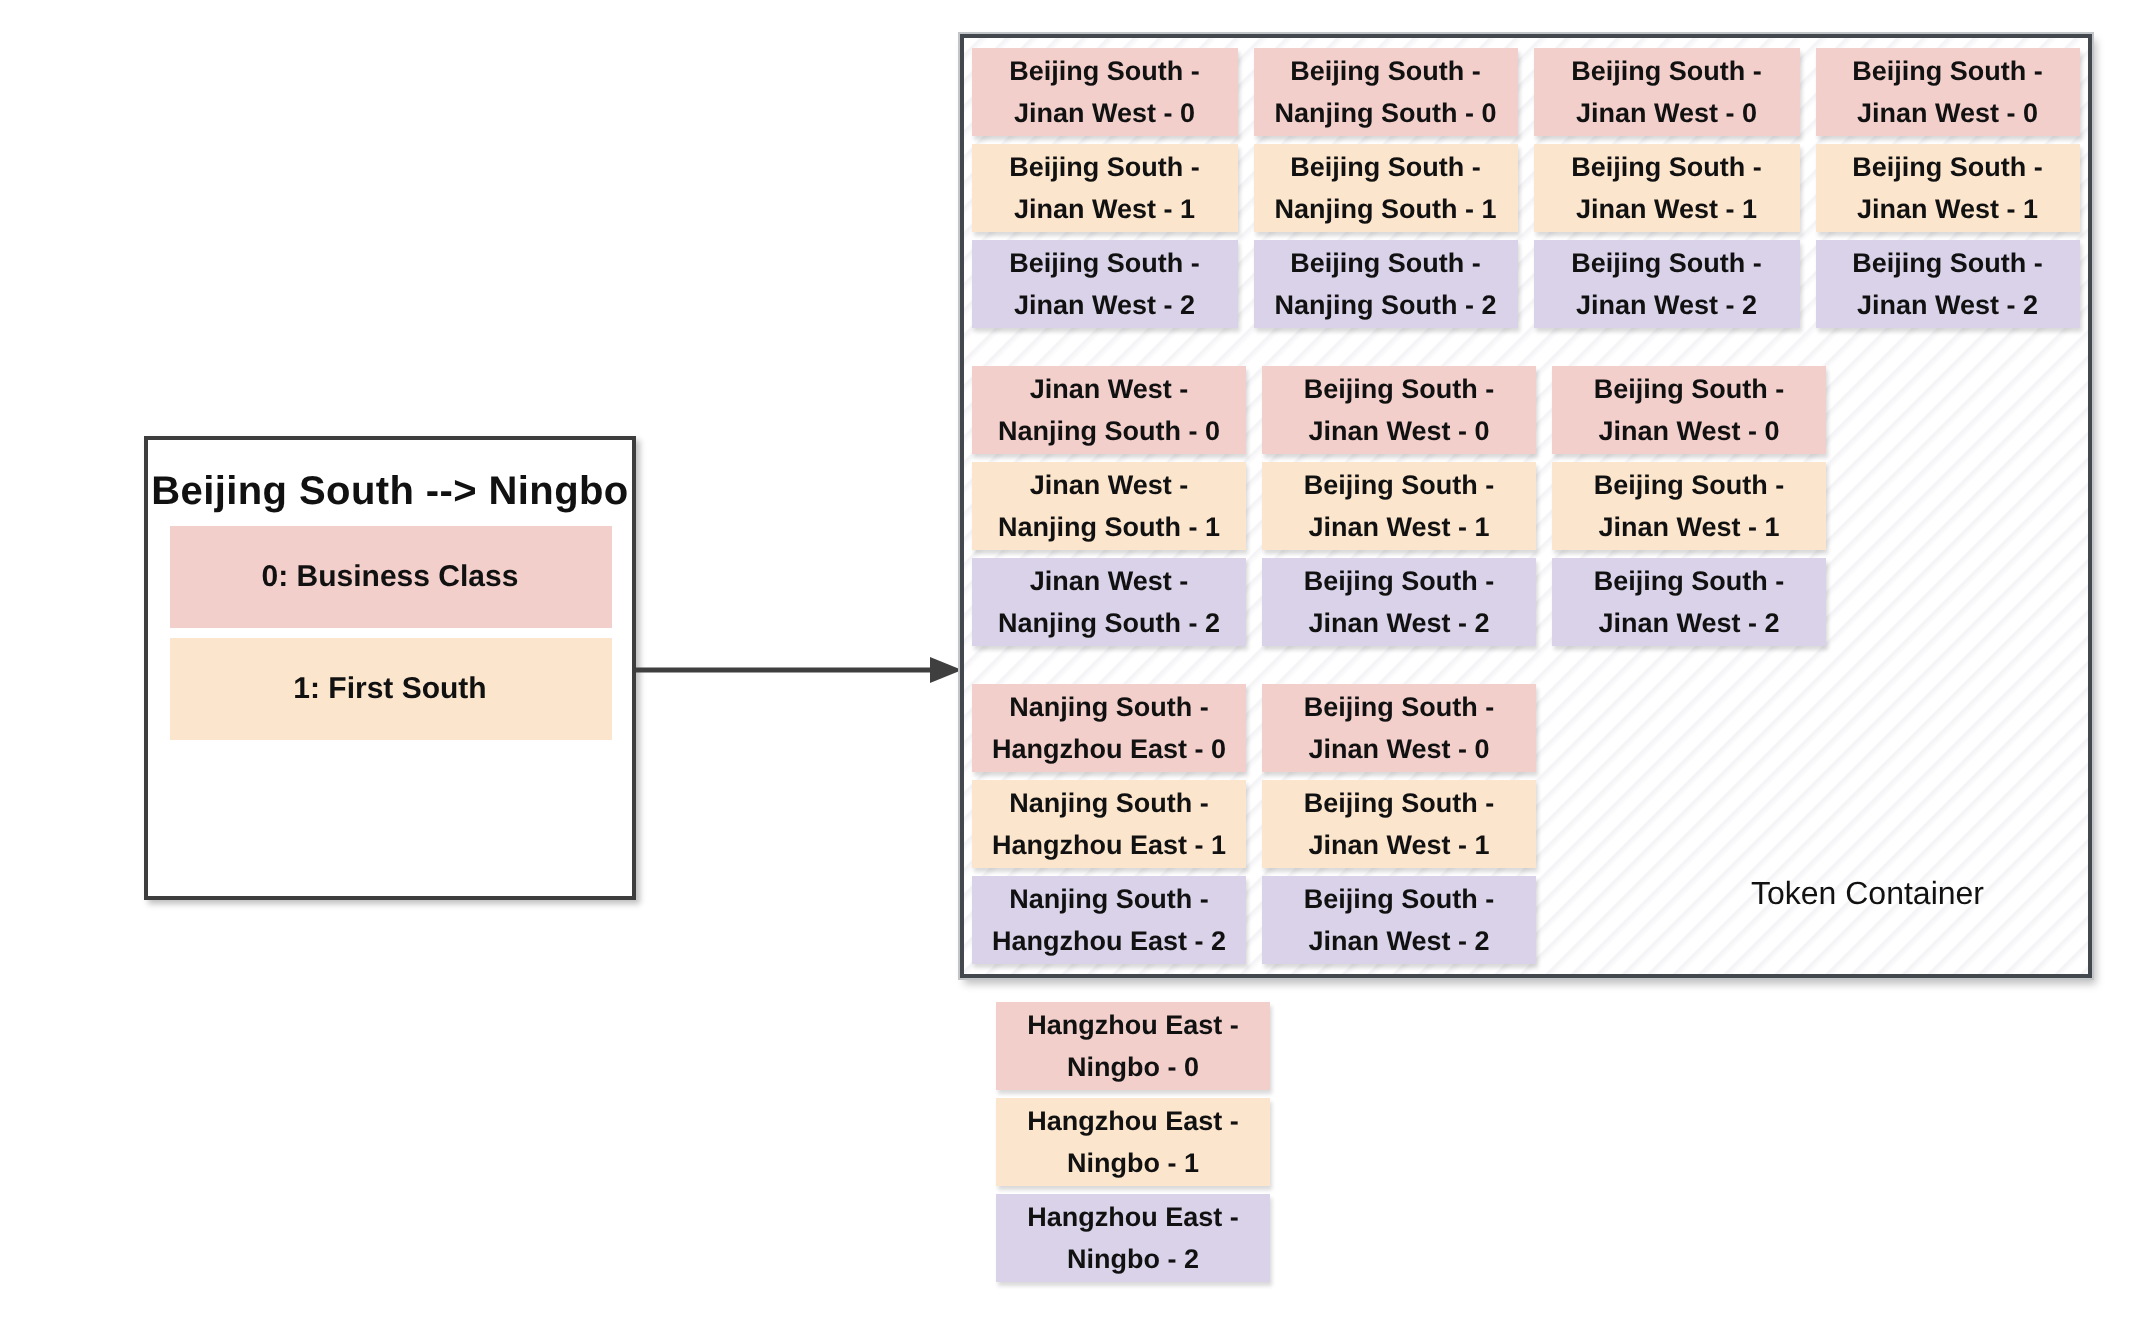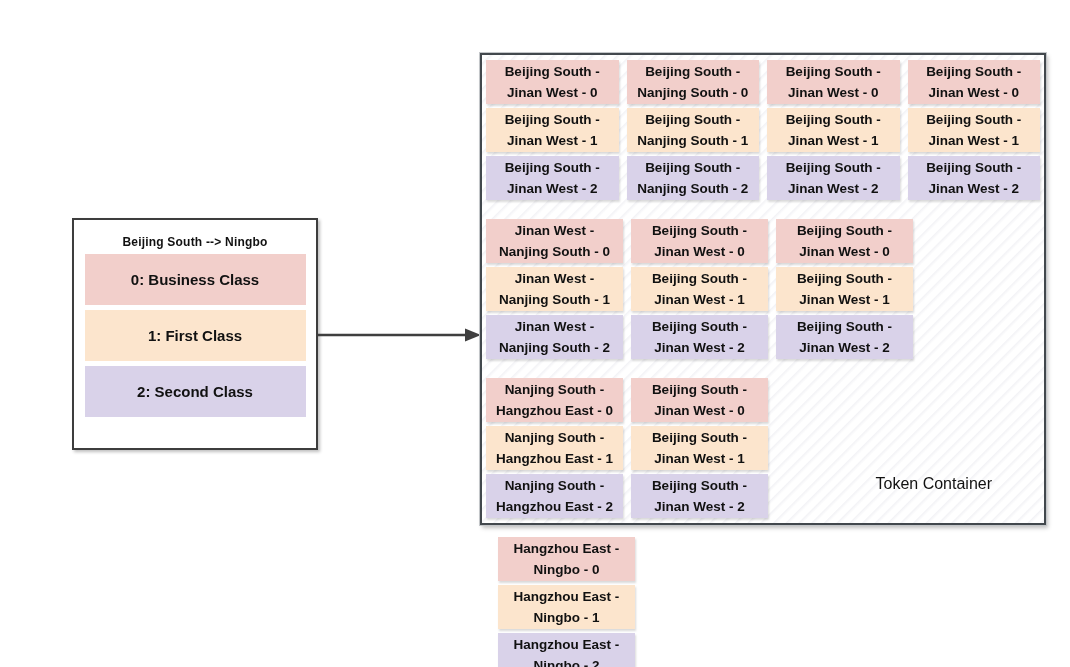--- a/index.html
+++ b/index.html
@@ -26,21 +26,21 @@
     height: 232px;
     box-sizing: border-box;
     border: 2px solid #3d3d3d;
     background: #ffffff;
     box-shadow: 2px 2px 3px rgba(0,0,0,0.25);
   }
   .legend-title {
     margin-top: 15px;
     text-align: center;
     font-weight: bold;
-    font-size: 12px;
+    font-size: 20px;
     letter-spacing: 0.2px;
   }
   .legend-row {
     width: 221px;
     height: 51px;
     margin: 5px auto 0 auto;
     display: flex;
     align-items: center;
     justify-content: center;
     font-weight: bold;
@@ -64,21 +64,20 @@
     top: 17px;
     width: 566px;
     height: 472px;
     box-sizing: border-box;
     border: 2px solid #42484d;
     box-shadow: 0 0 0 1px #c3c6c9, 2px 3px 4px rgba(0,0,0,0.25);
     background:
       repeating-linear-gradient(135deg,
         #ffffff 0px, #ffffff 5px,
         #f3f3f6 6px, #ffffff 9px);
-    margin-top: 36px;
   }
   #token-grid {
     position: absolute;
     left: 4px;
     top: 5px;
     right: 4px;
     display: flex;
     flex-direction: column;
   }
   .token-group {
@@ -120,22 +119,21 @@
   }
 </style>
 </head>
 <body>
 
 <div class="stage">
 
   <div class="legend">
     <div class="legend-title">Beijing South --&gt; Ningbo</div>
     <div class="legend-row class0">0: Business Class</div>
-    <div class="legend-row class1">1: First Class</div>
-    <div class="legend-row class2">2: Second Class</div>
+    <div class="legend-row class1">1: First South</div>
   </div>
 
   <svg class="arrow" width="164" height="20" viewBox="0 0 164 20">
     <line x1="0" y1="10" x2="149" y2="10"></line>
     <polygon points="147,3.5 163,10 147,16.5"></polygon>
   </svg>
 
   <div class="container">
     <div id="token-grid">
         <div class="token-group">

